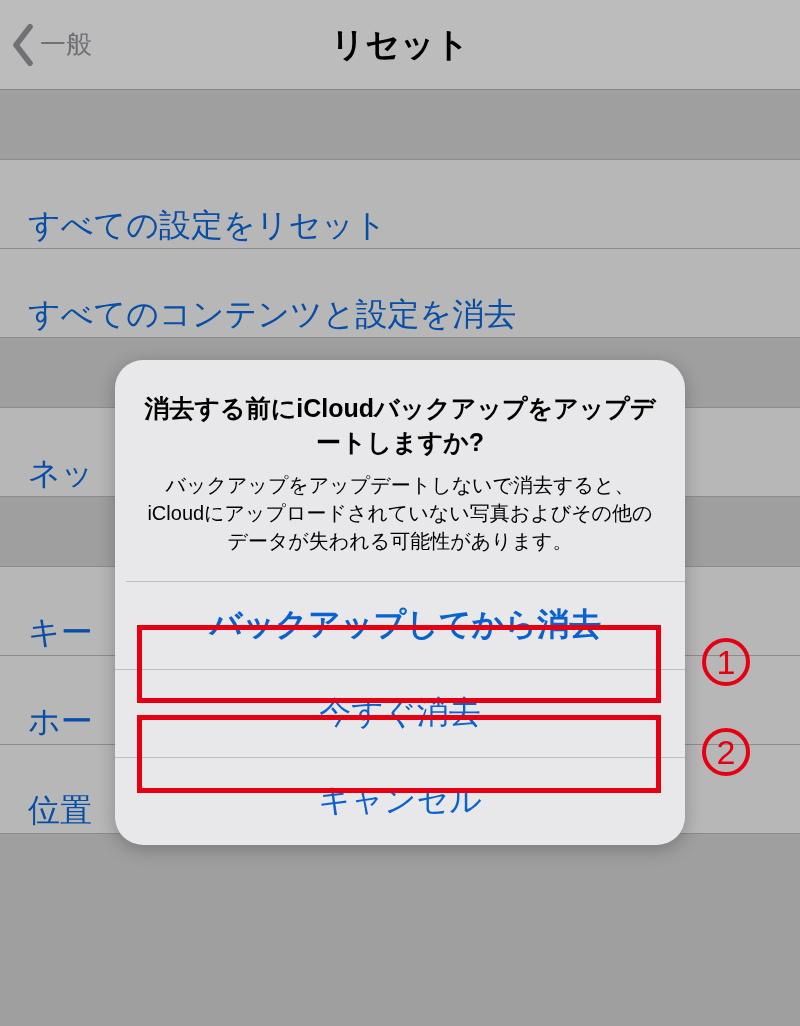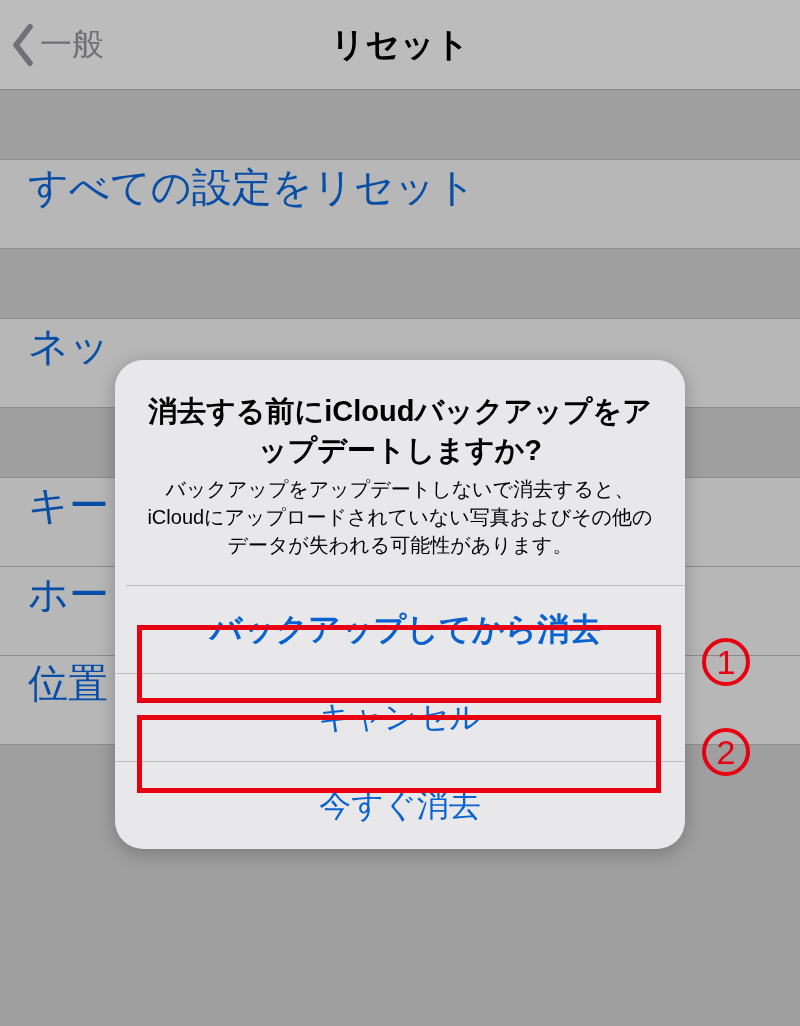--- a/index.html
+++ b/index.html
@@ -18,43 +18,43 @@
     position: relative;
     display: flex;
     align-items: center;
   }
   .back-btn {
     display: flex;
     align-items: center;
     position: absolute;
     left: 10px;
     color: #8e8e93;
-    font-size: 32px;
+    font-size: 26px;
     cursor: pointer;
   }
   .back-btn svg { width: 26px; height: 42px; margin-right: 4px; }
   .nav-title {
     margin: 0 auto;
     font-size: 34px;
     font-weight: 700;
     color: #000;
   }
 
   
   .list { margin-top: 70px; }
   .row {
     height: 90px;
     background: #e5e5e5;
     border-top: 1px solid #b0b0b0;
     border-bottom: 1px solid #b0b0b0;
     margin-top: -1px;
     padding-left: 28px;
     display: flex;
-    align-items: flex-start;
-    font-size: 40px;
+    align-items: flex-end;
+    font-size: 32px;
     color: #0a62d0;
     font-weight: 500;
   }
   .gap { height: 70px; }
 
   
   .dim {
     position: absolute;
     inset: 0;
     background: rgba(0,0,0,0.20);
@@ -69,25 +69,25 @@
     background: #e8e8ea;
     border-radius: 28px;
     overflow: hidden;
     box-shadow: 0 4px 18px rgba(0,0,0,0.25);
   }
   .alert-body {
     padding: 32px 28px 26px;
     text-align: center;
   }
   .alert-title {
-    font-size: 29px;
+    font-size: 25px;
     font-weight: 700;
     color: #000;
     line-height: 1.35;
-    margin-bottom: 5px;
+    margin-bottom: 11px;
   }
   .alert-msg {
     font-size: 20px;
     color: #000;
     line-height: 1.4;
   }
   .alert-btn {
     height: 88px;
     border-top: 1px solid #bcbcbc;
     display: flex;
@@ -133,20 +133,23 @@
     </svg>
     <span>一般</span>
   </div>
   <div class="nav-title">リセット</div>
 </div>
 
 <div class="list">
   <div class="row">
     <span>すべての設定をリセット</span>
   </div>
+  <div class="row">
+    <span>すべてのコンテンツと設定を消去</span>
+  </div>
   <div class="gap"></div>
   <div class="row">
     <span>ネッ</span>
   </div>
   <div class="gap"></div>
   <div class="row">
     <span>キー</span>
   </div>
   <div class="row">
     <span>ホー</span>
@@ -160,24 +163,24 @@
 
 <div class="alert">
   <div class="alert-body">
     <div class="alert-title">消去する前にiCloudバックアップをアップデートしますか?</div>
     <div class="alert-msg">バックアップをアップデートしないで消去すると、iCloudにアップロードされていない写真およびその他のデータが失われる可能性があります。</div>
   </div>
   <div class="alert-btn bold">
     <span>バックアップしてから消去</span>
   </div>
   <div class="alert-btn">
-    <span>キャンセル</span>
+    <span>今すぐ消去</span>
   </div>
   <div class="alert-btn">
-    <span>今すぐ消去</span>
+    <span>キャンセル</span>
   </div>
 </div>
 
 <div class="annobox" style="left:137px; top:625px; width:524px; height:78px;"></div>
 <div class="annobox" style="left:137px; top:715px; width:524px; height:78px;"></div>
 
 <div class="badge" style="left:702px; top:638px;">
   <span>1</span>
 </div>
 <div class="badge" style="left:702px; top:728px;">

